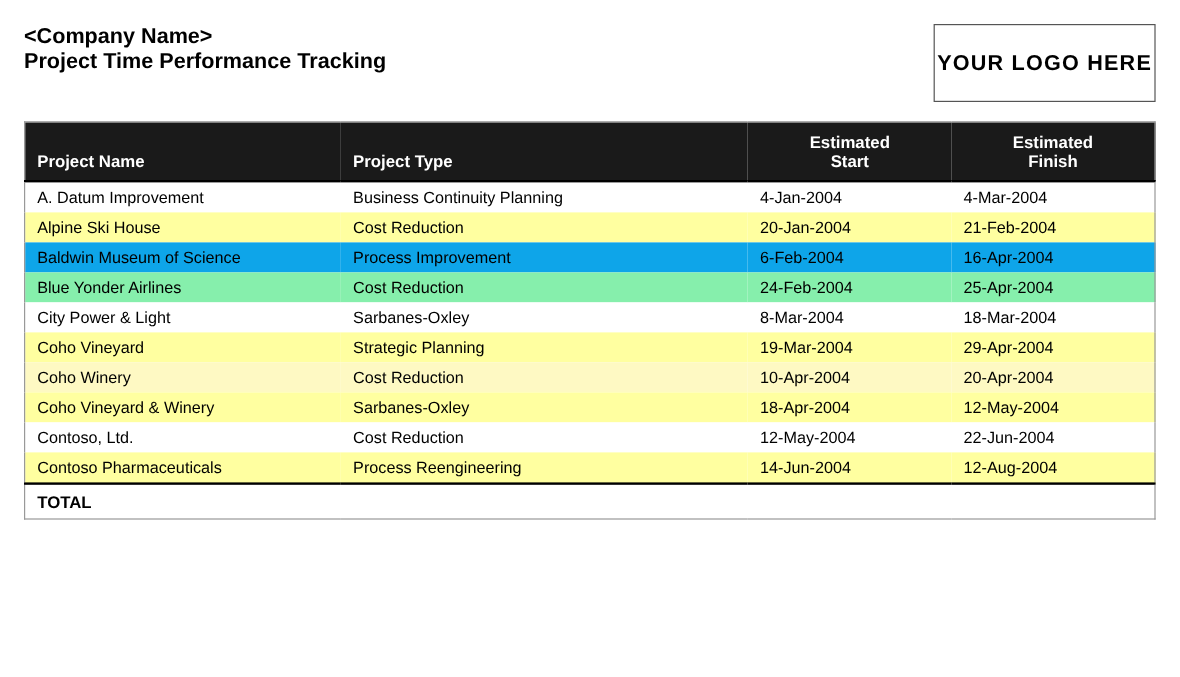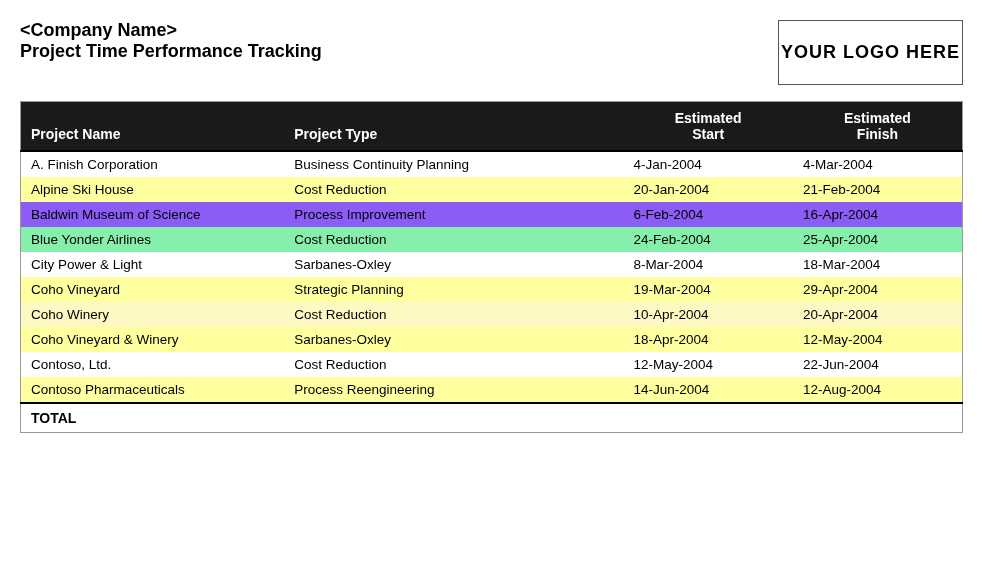--- a/index.html
+++ b/index.html
@@ -108,32 +108,32 @@
     <thead>
       <tr>
         <th style="width:28%">Project Name</th>
         <th style="width:36%">Project Type</th>
         <th class="center" style="width:18%">Estimated<br>Start</th>
         <th class="center" style="width:18%">Estimated<br>Finish</th>
       </tr>
     </thead>
     <tbody id="table-body">
     <tr style="background-color: rgb(255, 255, 255);">
-          <td>A. Finish Corporation</td>
+          <td>A. Datum Improvement</td>
           <td>Business Continuity Planning</td>
           <td>4-Jan-2004</td>
           <td>4-Mar-2004</td>
         </tr>
         <tr style="background-color: rgb(255, 255, 160);">
           <td>Alpine Ski House</td>
           <td>Cost Reduction</td>
           <td>20-Jan-2004</td>
           <td>21-Feb-2004</td>
         </tr>
-        <tr style="background-color: #8b5cf6;">
+        <tr style="background-color: #0ea5e9;">
           <td>Baldwin Museum of Science</td>
           <td>Process Improvement</td>
           <td>6-Feb-2004</td>
           <td>16-Apr-2004</td>
         </tr>
         <tr style="background-color: #86efac;">
           <td>Blue Yonder Airlines</td>
           <td>Cost Reduction</td>
           <td>24-Feb-2004</td>
           <td>25-Apr-2004</td>

